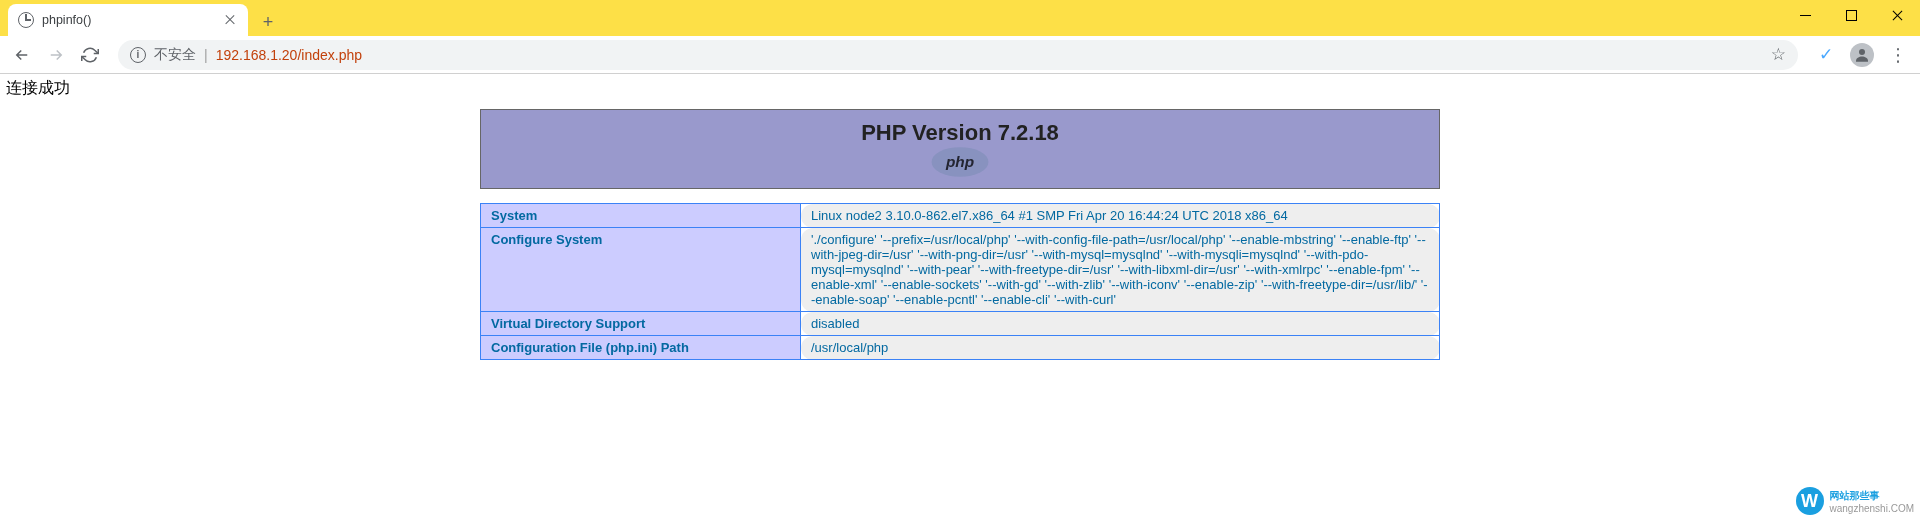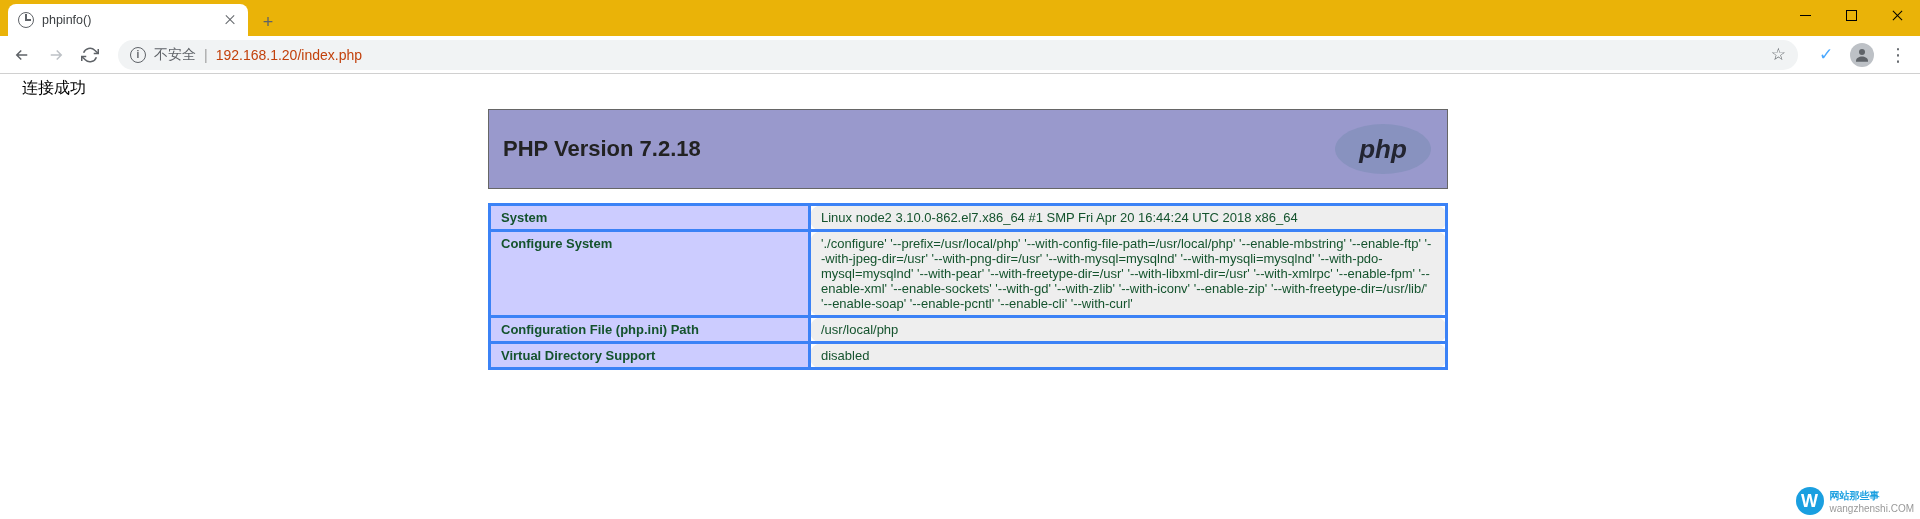--- a/index.html
+++ b/index.html
@@ -1,19 +1,19 @@
 <!DOCTYPE html>
 <html><head>
 <meta charset="utf-8">
 <style>
   * { margin: 0; padding: 0; box-sizing: border-box; }
   html, body { width: 1920px; height: 519px; font-family: "Segoe UI", Arial, sans-serif; overflow: hidden; background: #fff; }
 
   
-  .tabstrip { height: 36px; background: #eab308; display: flex; align-items: flex-end; padding-left: 8px; }
+  .tabstrip { height: 36px; background: #fde047; display: flex; align-items: flex-end; padding-left: 8px; }
   .tab { height: 32px; background: #fff; border-top-left-radius: 8px; border-top-right-radius: 8px; width: 240px; display: flex; align-items: center; padding: 0 10px; gap: 8px; font-size: 12.5px; color: #3c4043; }
   .tab .favicon { width: 16px; height: 16px; border: 1.5px solid #5f6368; border-radius: 50%; position: relative; flex: 0 0 16px; }
   .tab .favicon::before { content: ""; position: absolute; width: 1.5px; height: 6px; background: #5f6368; left: 6.2px; top: 1px; }
   .tab .favicon::after { content: ""; position: absolute; width: 6px; height: 1.5px; background: #5f6368; left: 6.2px; top: 6.2px; }
   .tab .title { flex: 1; white-space: nowrap; overflow: hidden; text-overflow: ellipsis; }
   .tab .close { width: 16px; height: 16px; position: relative; cursor: pointer; flex: 0 0 16px; }
   .tab .close::before, .tab .close::after { content: ""; position: absolute; width: 12px; height: 1.3px; background: #5f6368; top: 7px; left: 2px; }
   .tab .close::before { transform: rotate(45deg); }
   .tab .close::after { transform: rotate(-45deg); }
   .newtab { width: 28px; height: 28px; margin-left: 6px; display: flex; align-items: center; justify-content: center; font-size: 18px; color: #5f6368; cursor: pointer; }
@@ -36,34 +36,34 @@
   .omnibox .info { width: 16px; height: 16px; border: 1.5px solid #5f6368; border-radius: 50%; display: flex; align-items: center; justify-content: center; font-size: 10px; font-weight: bold; flex: 0 0 16px; }
   .omnibox .sep { color: #a0a0a0; }
   .omnibox .urltext { color: #c2410c; }
   .omnibox .star { margin-left: auto; font-size: 17px; color: #5f6368; cursor: pointer; }
   .ext-icon { width: 28px; height: 28px; display: flex; align-items: center; justify-content: center; cursor: pointer; font-size: 17px; color: #4aa8ff; }
   .avatar { width: 24px; height: 24px; border-radius: 50%; background: #bdc1c6; display: flex; align-items: center; justify-content: center; margin: 0 4px; cursor: pointer; }
   .avatar svg { width: 18px; height: 18px; fill: #5f6368; }
   .menu { width: 28px; height: 28px; display: flex; align-items: center; justify-content: center; cursor: pointer; color: #5f6368; font-size: 18px; }
 
   
-  .viewport { height: calc(519px - 36px - 38px); overflow-y: scroll; position: relative; margin-left: 16px; }
+  .viewport { height: calc(519px - 36px - 38px); overflow-y: scroll; position: relative; }
   .viewport::-webkit-scrollbar { width: 17px; }
   .viewport::-webkit-scrollbar-track { background: #f1f1f1; }
   .viewport::-webkit-scrollbar-thumb { background: #c1c1c1; }
 
   .connmsg { font-size: 16px; color: #000; padding: 4px 6px 10px; }
 
   .phpinfo { width: 960px; margin: 0 auto; }
-  .phpinfo .header { background: #9999cc; border: 1px solid #666; border-radius: 0; padding: 10px 14px; display: flex; align-items: center; justify-content: space-between; height: 80px; }
+  .phpinfo .header { background: #9999cc; border: 1px solid #666; border-radius: 0; padding: 10px 14px; display: flex; align-items: center; justify-content: space-between; height: 80px; flex-direction: column; }
   .phpinfo .header h1 { font-size: 22px; font-weight: bold; color: #222; }
   .php-logo { width: 100px; height: 54px; }
 
   .phpinfo table { width: 100%; border-collapse: collapse; margin-top: 14px; font-size: 13px; }
-  .phpinfo td { border: 3px solid #3b82f6; padding: 4px 10px; vertical-align: top; color: #14532d; word-wrap: break-word; }
+  .phpinfo td { border: 1px solid #3b82f6; padding: 4px 10px; vertical-align: top; color: #0369a1; word-wrap: break-word; }
   .phpinfo td.e { background: #ccccff; font-weight: bold; width: 320px; }
   .phpinfo td.v { background: #eeeeee; border-radius: 12px; }
 
   .watermark { position: fixed; right: 6px; bottom: 4px; display: flex; align-items: center; gap: 6px; font-size: 12px; }
   .watermark .badge { width: 28px; height: 28px; background: #1a9fe0; border-radius: 50%; display: flex; align-items: center; justify-content: center; color: #fff; font-weight: bold; font-size: 18px; }
   .watermark .t1 { font-weight: bold; color: #1a9fe0; font-size: 10px; }
   .watermark .t2 { color: #999; font-size: 10px; }
 </style>
 </head>
 <body>
@@ -134,26 +134,26 @@
       <tbody id="info-rows">
           <tr>
             <td class="e">System</td>
             <td class="v">Linux node2 3.10.0-862.el7.x86_64 #1 SMP Fri Apr 20 16:44:24 UTC 2018 x86_64</td>
           </tr>
           <tr>
             <td class="e">Configure System</td>
             <td class="v">'./configure' '--prefix=/usr/local/php' '--with-config-file-path=/usr/local/php' '--enable-mbstring' '--enable-ftp' '--with-jpeg-dir=/usr' '--with-png-dir=/usr' '--with-mysql=mysqlnd' '--with-mysqli=mysqlnd' '--with-pdo-mysql=mysqlnd' '--with-pear' '--with-freetype-dir=/usr' '--with-libxml-dir=/usr' '--with-xmlrpc' '--enable-fpm' '--enable-xml' '--enable-sockets' '--with-gd' '--with-zlib' '--with-iconv' '--enable-zip' '--with-freetype-dir=/usr/lib/' '--enable-soap' '--enable-pcntl' '--enable-cli' '--with-curl'</td>
           </tr>
           <tr>
+            <td class="e">Virtual Directory Support</td>
+            <td class="v">disabled</td>
+          </tr>
+          <tr>
             <td class="e">Configuration File (php.ini) Path</td>
             <td class="v">/usr/local/php</td>
-          </tr>
-          <tr>
-            <td class="e">Virtual Directory Support</td>
-            <td class="v">disabled</td>
           </tr>
         </tbody>
     </table>
   </div>
 </div>
 
 <div class="watermark">
   <div class="badge">W</div>
   <div>
     <div class="t1">网站那些事</div>

